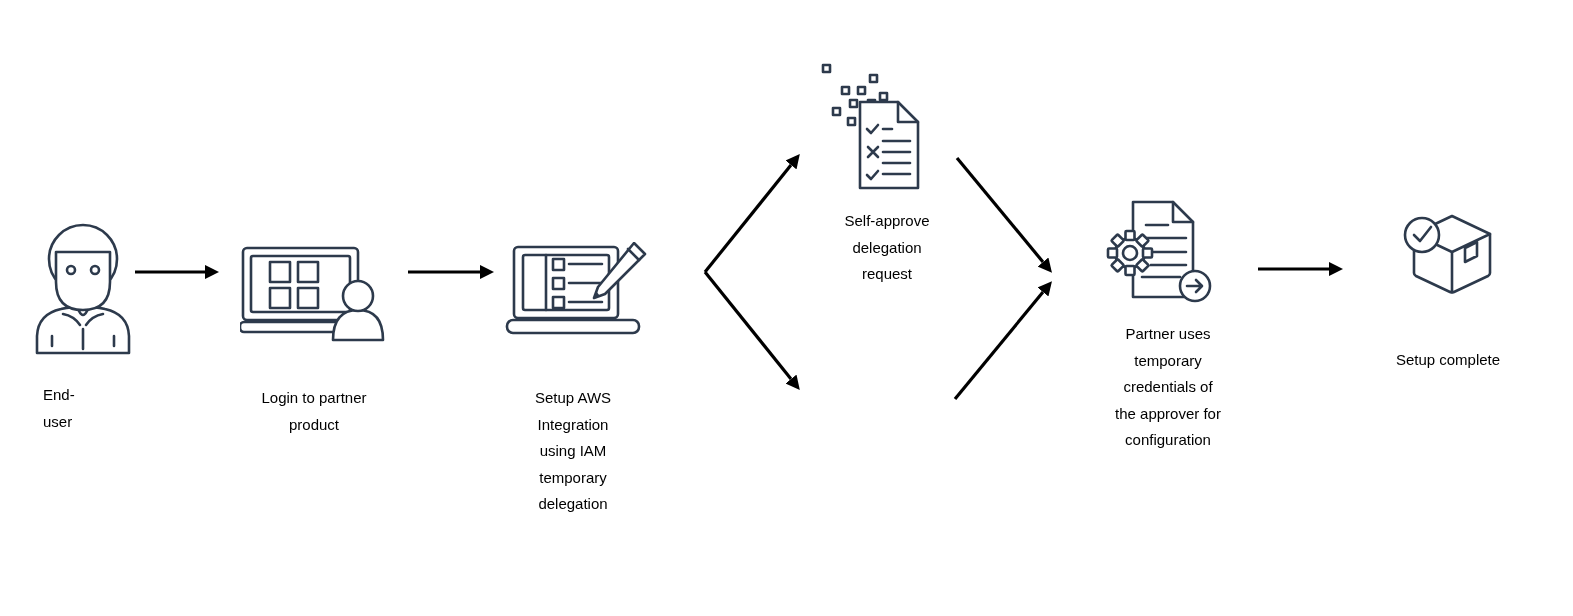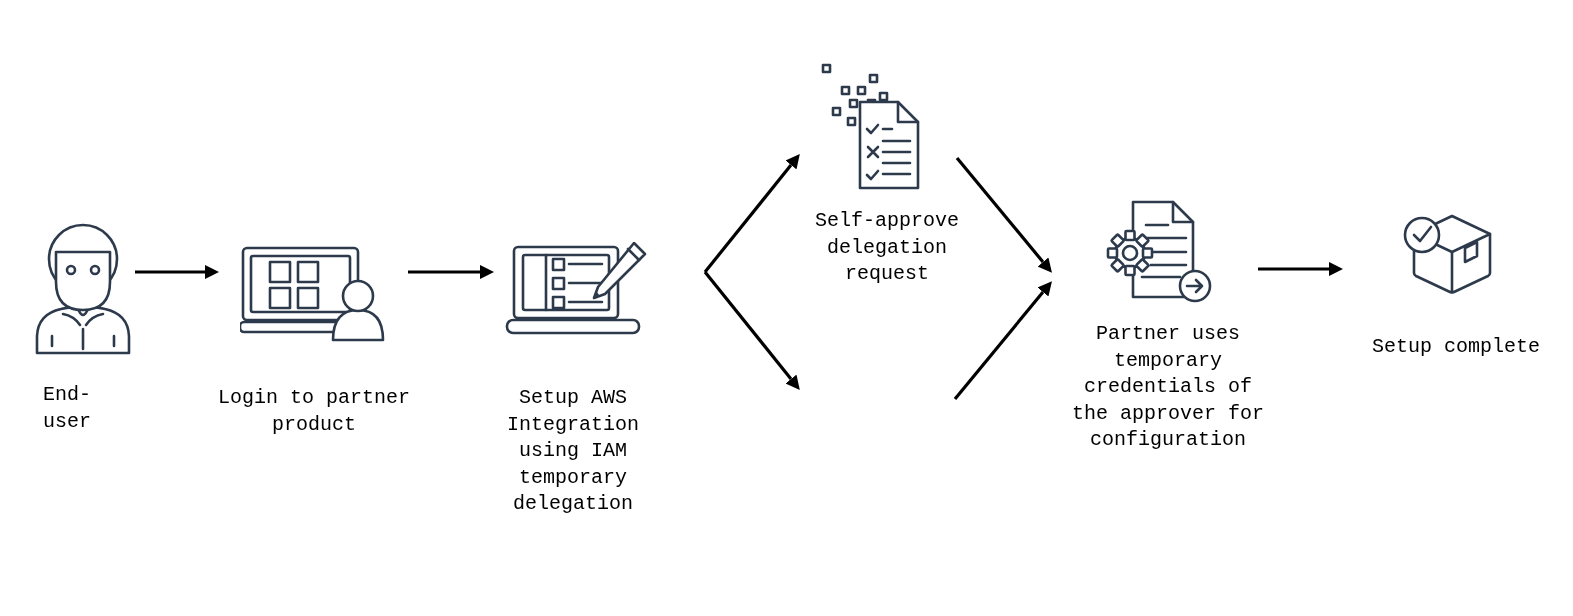--- a/index.html
+++ b/index.html
@@ -15,39 +15,38 @@
   .arrows line{stroke:var(--arrow-color,#000);stroke-width:3.2;}
   .node{position:absolute;}
   .node svg.icon{display:block;stroke:var(--icon-stroke,#2d3a4c);stroke-width:2.6;fill:none;
     stroke-linecap:round;stroke-linejoin:round;}
   .node svg.icon .fillw{fill:#ffffff;}
   .node svg.icon .fills{fill:var(--icon-stroke,#2d3a4c);stroke:none;}
   .node svg.icon .nostroke{stroke:none;}
   .label{
     position:absolute;left:50%;transform:translateX(-50%);
     white-space:pre-line;text-align:center;
-    font-size:20px;line-height:26.5px;width:max-content;
+    font-size:15px;line-height:26.5px;width:max-content;
     color:var(--text-color,#000000);
-    font-family:Liberation Mono, monospace;
   }
   
   .n1{left:30px;top:222px;width:106px;height:133px;}
   .n1 .label{left:13px;transform:none;text-align:left;top:160px;}
   .n2{left:240px;top:245px;width:148px;height:97px;}
   .n2 .label{top:140px;}
   .n3{left:499px;top:242px;width:148px;height:95px;}
   .n3 .label{top:143px;}
   .n4{left:810px;top:55px;width:112px;height:136px;}
   .n4 .label{top:153px;left:calc(50% + 21px);}
   .n5{left:836px;top:323px;width:114px;height:134px;}
   .n5 .label{top:157px;left:calc(50% - 5px);}
   .n6{left:1096px;top:196px;width:118px;height:118px;}
   .n6 .label{top:125px;left:calc(50% + 13px);}
   .n7{left:1396px;top:210px;width:104px;height:104px;}
-  .n7 .label{top:124px;margin-left:8px;}
+  .n7 .label{top:137px;}
 </style>
 </head>
 <body>
 
 <div class="canvas">
 
   <svg class="arrows" width="1573" height="616" viewBox="0 0 1573 616">
     <defs>
       <marker id="ah" viewBox="0 0 10 10" refX="0" refY="5" markerWidth="4.4" markerHeight="4.4" orient="auto">
         <path d="M0,0 L10,5 L0,10 Z" fill="#000000"></path>

